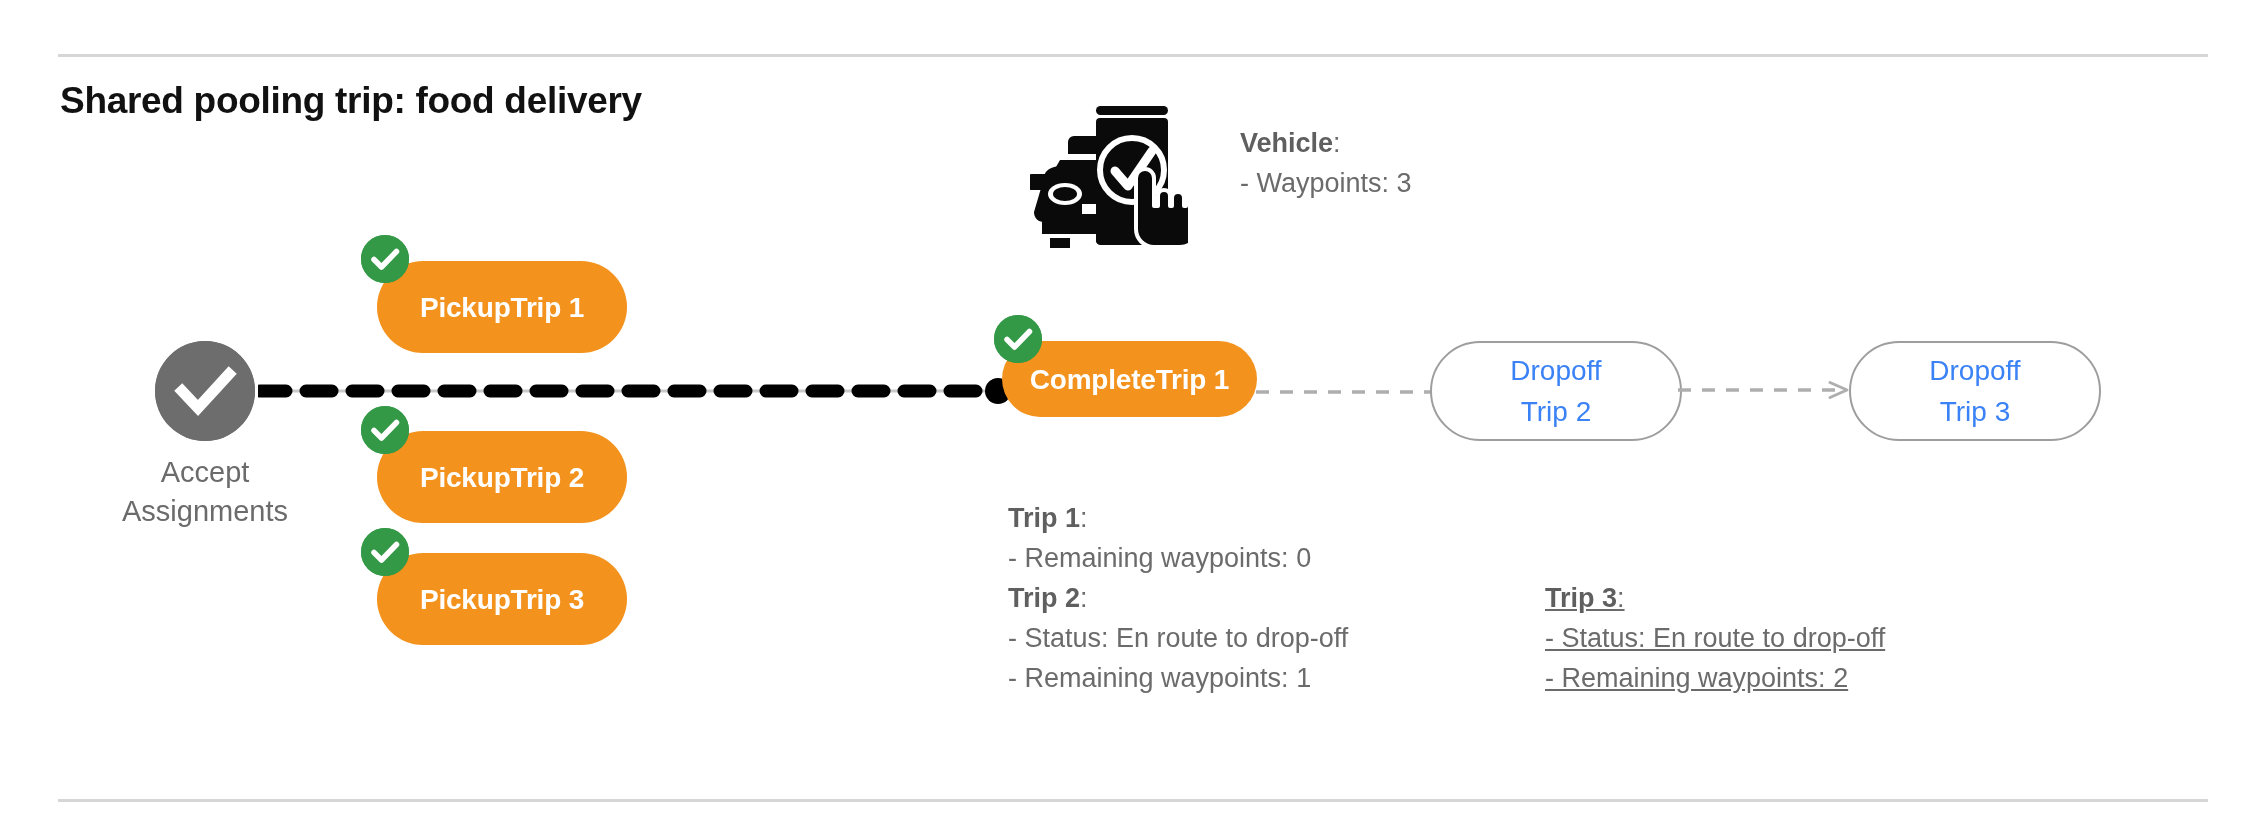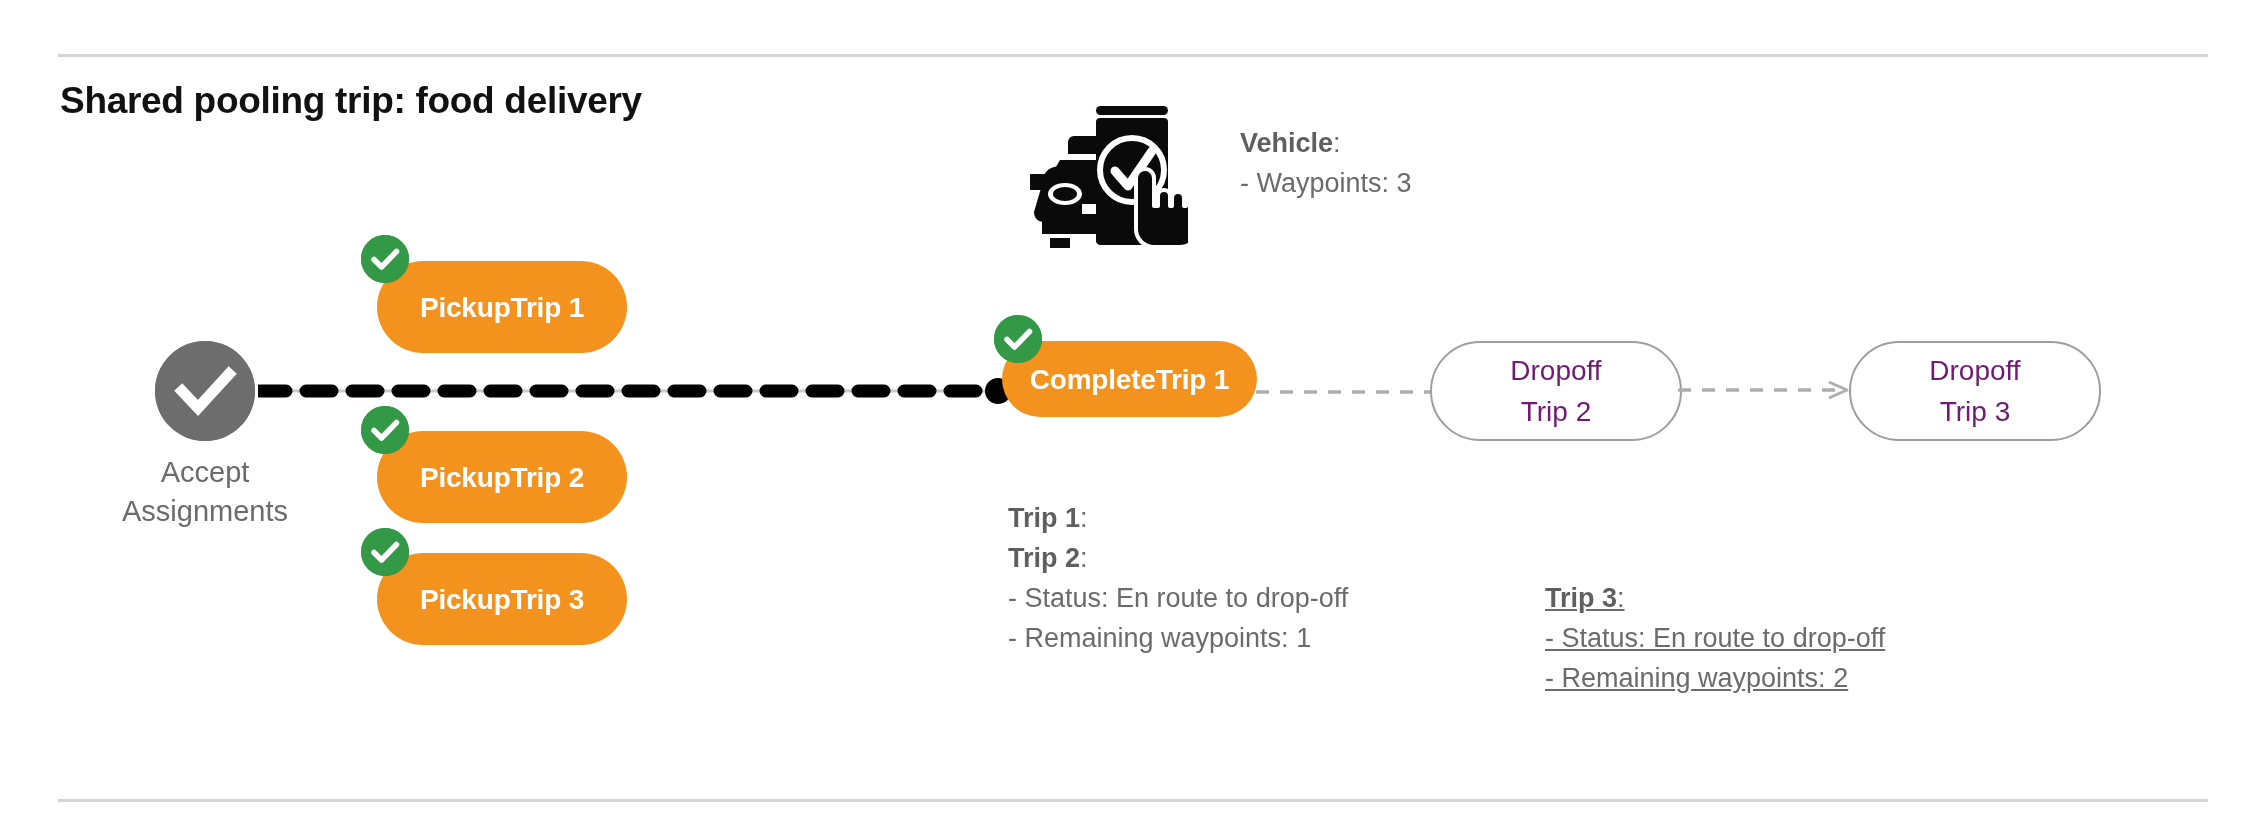--- a/index.html
+++ b/index.html
@@ -126,21 +126,21 @@
   .badge-p2 { left: 361px; top: 390px; }
   .badge-p3 { left: 361px; top: 512px; }
   .badge-c1 { left: 994px; top: 299px; }
 
   
   .pill-outline {
     position: absolute;
     background: #ffffff;
     border: 2px solid #9e9e9e;
     border-radius: 60px;
-    color: #701a75;
+    color: #3b82f6;
     font-size: 28px;
     line-height: 41px;
     display: flex;
     flex-direction: column;
     align-items: center;
     justify-content: center;
     box-sizing: border-box;
   }
   .pill-drop2 { left: 1430px; top: 325px; width: 252px; height: 100px; }
   .pill-drop3 { left: 1849px; top: 325px; width: 252px; height: 100px; }
@@ -306,20 +306,21 @@
     </svg>
   </div>
 
   <div class="info-block info-vehicle">
     <div><span class="hd">Vehicle</span><span>:</span></div>
     <div>- Waypoints: 3</div>
   </div>
 
   <div class="info-block info-trip12">
     <div><span class="hd">Trip 1</span><span>:</span></div>
+    <div>- Remaining waypoints: 0</div>
     <div><span class="hd">Trip 2</span><span>:</span></div>
     <div>- Status:  En route to drop-off</div>
     <div>- Remaining waypoints: 1</div>
   </div>
 
   <div class="info-block info-trip3">
     <div><span class="hd">Trip 3</span><span>:</span></div>
     <div>- Status:  En route to drop-off</div>
     <div>- Remaining waypoints: 2</div>
   </div>

